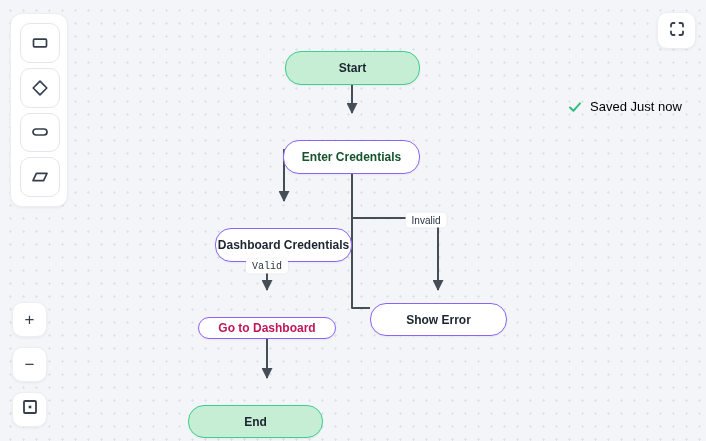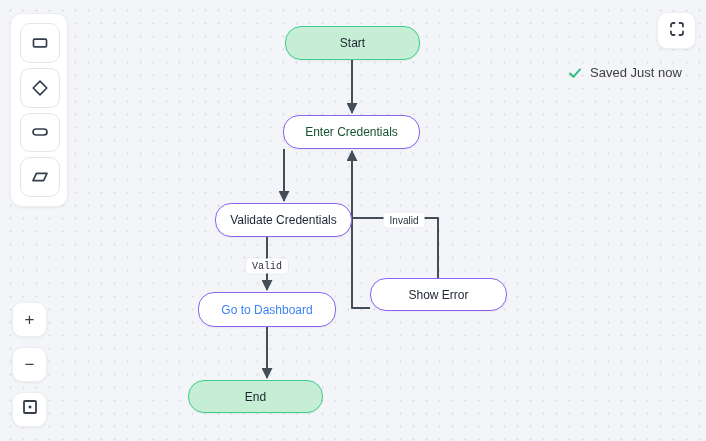--- a/index.html
+++ b/index.html
@@ -60,23 +60,24 @@
   }
   .save-status .txt { white-space: nowrap; }
 
   
   #edge-layer { position: absolute; left: 0; top: 0; width: 706px; height: 441px; }
   .flow-node {
     position: absolute;
     display: flex; align-items: center; justify-content: center;
     border-radius: 16px;
     font-size: 12px;
-    font-weight: 400;
+    font-weight: 700;
     cursor: pointer;
     box-shadow: 0 1px 2px rgba(16,24,40,.05);
+    margin-top: 25px;
   }
   .edge-label {
     position: absolute;
     transform: translate(-50%, -50%);
     background: #ffffff;
     border-radius: 4px;
     padding: 2px 6px;
     font-size: 10px;
     font-weight: 500;
     color: #2a3340;
@@ -100,26 +101,26 @@
       <polyline points="267,237 267,290" fill="none" stroke="#454d57" stroke-width="2" stroke-linejoin="round" marker-end="url(#arrow)"></polyline>
       <polyline points="352,218 438,218 438,290" fill="none" stroke="#454d57" stroke-width="2" stroke-linejoin="round" marker-end="url(#arrow)"></polyline>
       <polyline points="370,308 352,308 352,151" fill="none" stroke="#454d57" stroke-width="2" stroke-linejoin="round" marker-end="url(#arrow)"></polyline>
       <polyline points="267,325 267,378" fill="none" stroke="#454d57" stroke-width="2" stroke-linejoin="round" marker-end="url(#arrow)"></polyline>
     </g>
 </svg>
 
 <div id="node-layer">
     <div class="flow-node" style="left: 285px; top: 26px; width: 135px; height: 34px; background: rgb(197, 238, 212); border: 1.5px solid rgb(62, 207, 142); color: rgb(27, 36, 48);">Start</div>
     <div class="flow-node" style="left: 283px; top: 115px; width: 137px; height: 34px; background: rgb(255, 255, 255); border: 1.5px solid rgb(140, 100, 244); color: #14532d;">Enter Credentials</div>
-    <div class="flow-node" style="left: 215px; top: 203px; width: 137px; height: 34px; background: rgb(255, 255, 255); border: 1.5px solid rgb(140, 100, 244); color: rgb(27, 36, 48);">Validate Credentials</div>
-    <div class="flow-node" style="left: 198px; top: 292px; width: 138px; height: 35px; background: rgb(255, 255, 255); border: 1.5px solid rgb(140, 100, 244); color: #3b82f6;">Go to Dashboard</div>
+    <div class="flow-node" style="left: 215px; top: 203px; width: 137px; height: 34px; background: rgb(255, 255, 255); border: 1.5px solid rgb(140, 100, 244); color: rgb(27, 36, 48);">Dashboard Credentials</div>
+    <div class="flow-node" style="left: 198px; top: 292px; width: 138px; height: 22px; background: rgb(255, 255, 255); border: 1.5px solid rgb(140, 100, 244); color: #be185d;">Go to Dashboard</div>
     <div class="flow-node" style="left: 370px; top: 278px; width: 137px; height: 33px; background: rgb(255, 255, 255); border: 1.5px solid rgb(140, 100, 244); color: rgb(27, 36, 48);">Show Error</div>
     <div class="flow-node" style="left: 188px; top: 380px; width: 135px; height: 33px; background: rgb(197, 238, 212); border: 1.5px solid rgb(62, 207, 142); color: rgb(27, 36, 48);">End</div>
     <div class="edge-label" style="left: 267px; top: 266px; font-family: Liberation Mono, monospace;">Valid</div>
-    <div class="edge-label" style="left: 404px; top: 220px;">Invalid</div>
+    <div class="edge-label" style="left: 426px; top: 220px;">Invalid</div>
   </div>
 
 <div class="panel shape-toolbar">
   <div class="tool-btn">
     <span>
       <svg width="20" height="20" viewBox="0 0 20 20" fill="none" stroke="#353f4b" stroke-width="1.7">
         <rect x="3.5" y="6.2" width="13" height="7.6" rx="1"></rect>
       </svg>
     </span>
   </div>
@@ -165,20 +166,20 @@
   <span>
     <svg width="18" height="18" viewBox="0 0 18 18" fill="none" stroke="#353f4b" stroke-width="1.8" stroke-linecap="round">
       <path d="M3,6.5 V5 a2,2 0 0 1 2,-2 h1.5"></path>
       <path d="M11.5,3 H13 a2,2 0 0 1 2,2 v1.5"></path>
       <path d="M15,11.5 V13 a2,2 0 0 1 -2,2 h-1.5"></path>
       <path d="M6.5,15 H5 a2,2 0 0 1 -2,-2 v-1.5"></path>
     </svg>
   </span>
 </div>
 
-<div class="save-status" style="color: #404040;">
+<div class="save-status" style="color: #000000; margin-top: 34px;">
   <span style="display:flex;">
     <svg width="14" height="14" viewBox="0 0 14 14" fill="none" id="check-svg" stroke-width="2" stroke-linecap="round" stroke-linejoin="round" stroke="#2fbe7e">
       <path d="M2,7.5 L5.4,10.8 L12,3.4"></path>
     </svg>
   </span>
   <span class="txt">Saved Just now</span>
 </div>
 
 </body></html>

